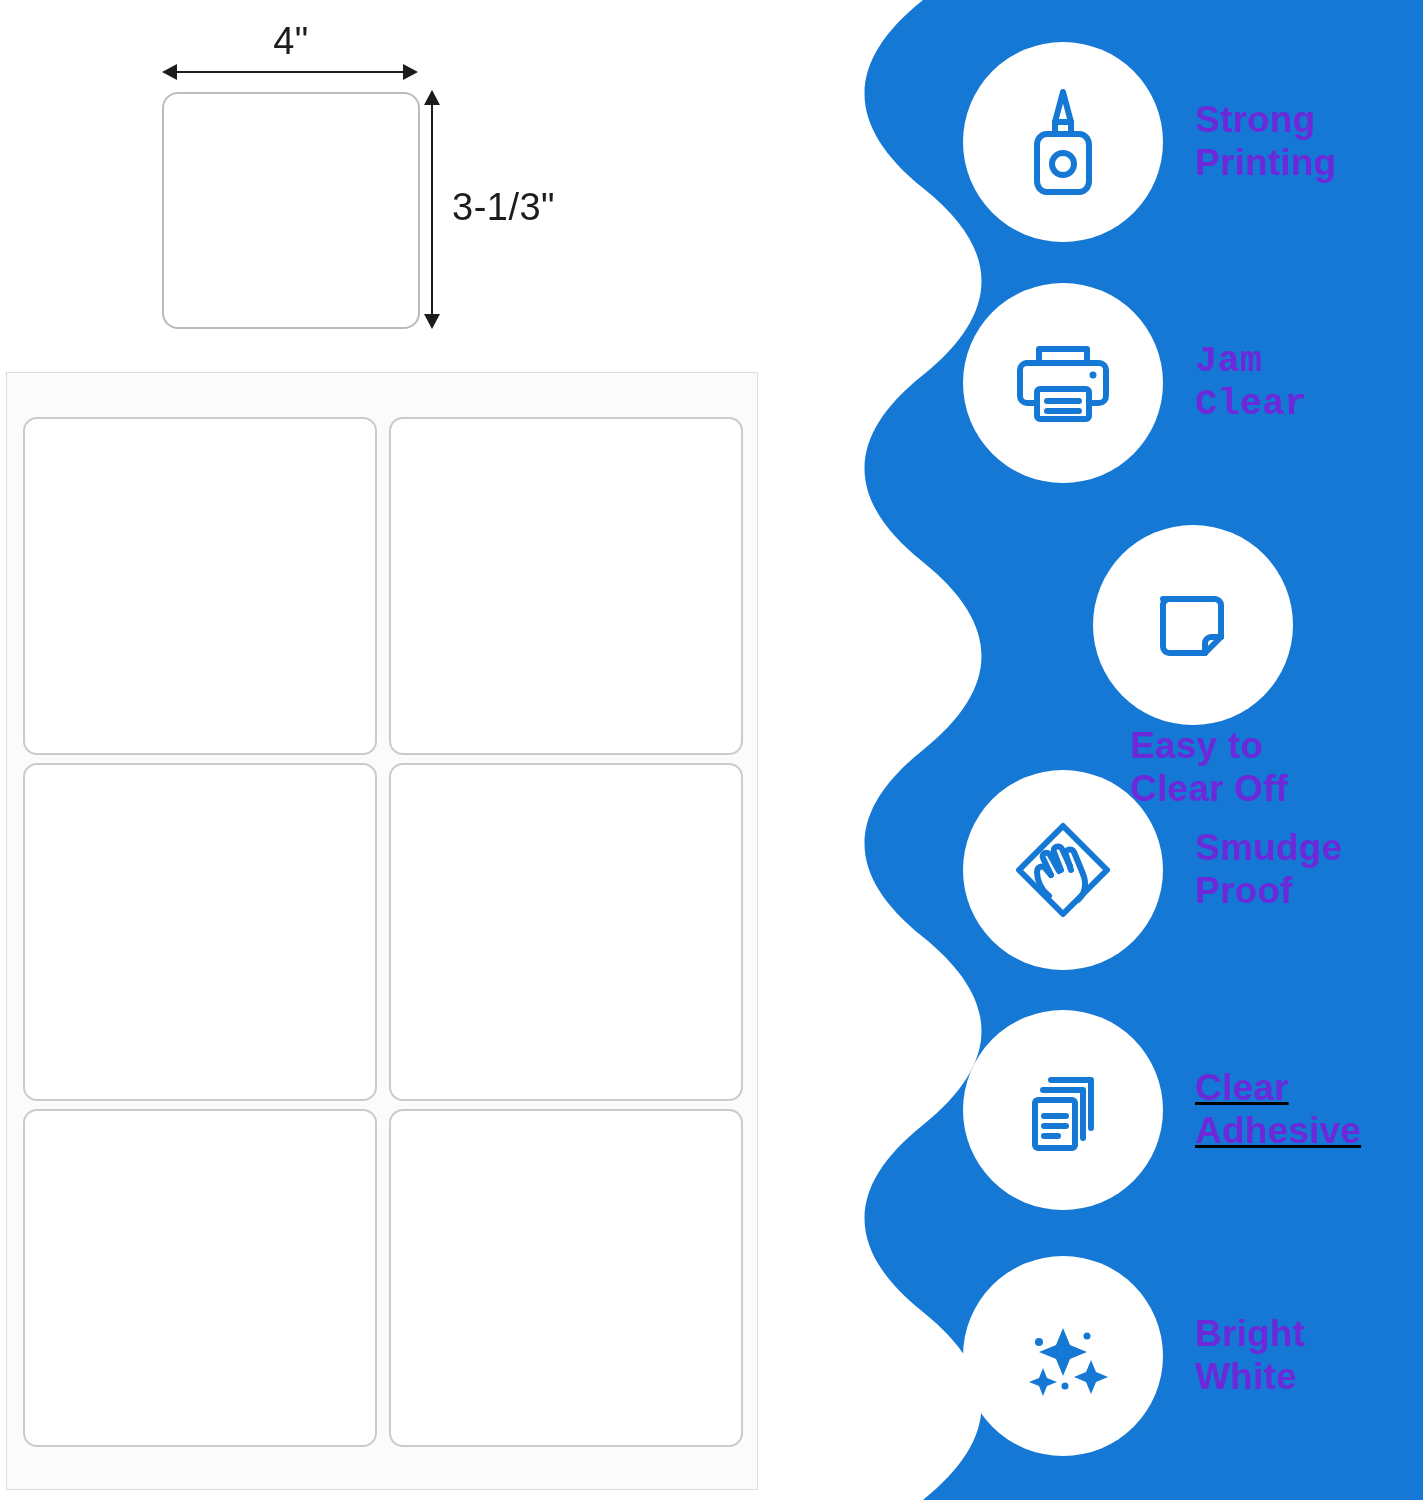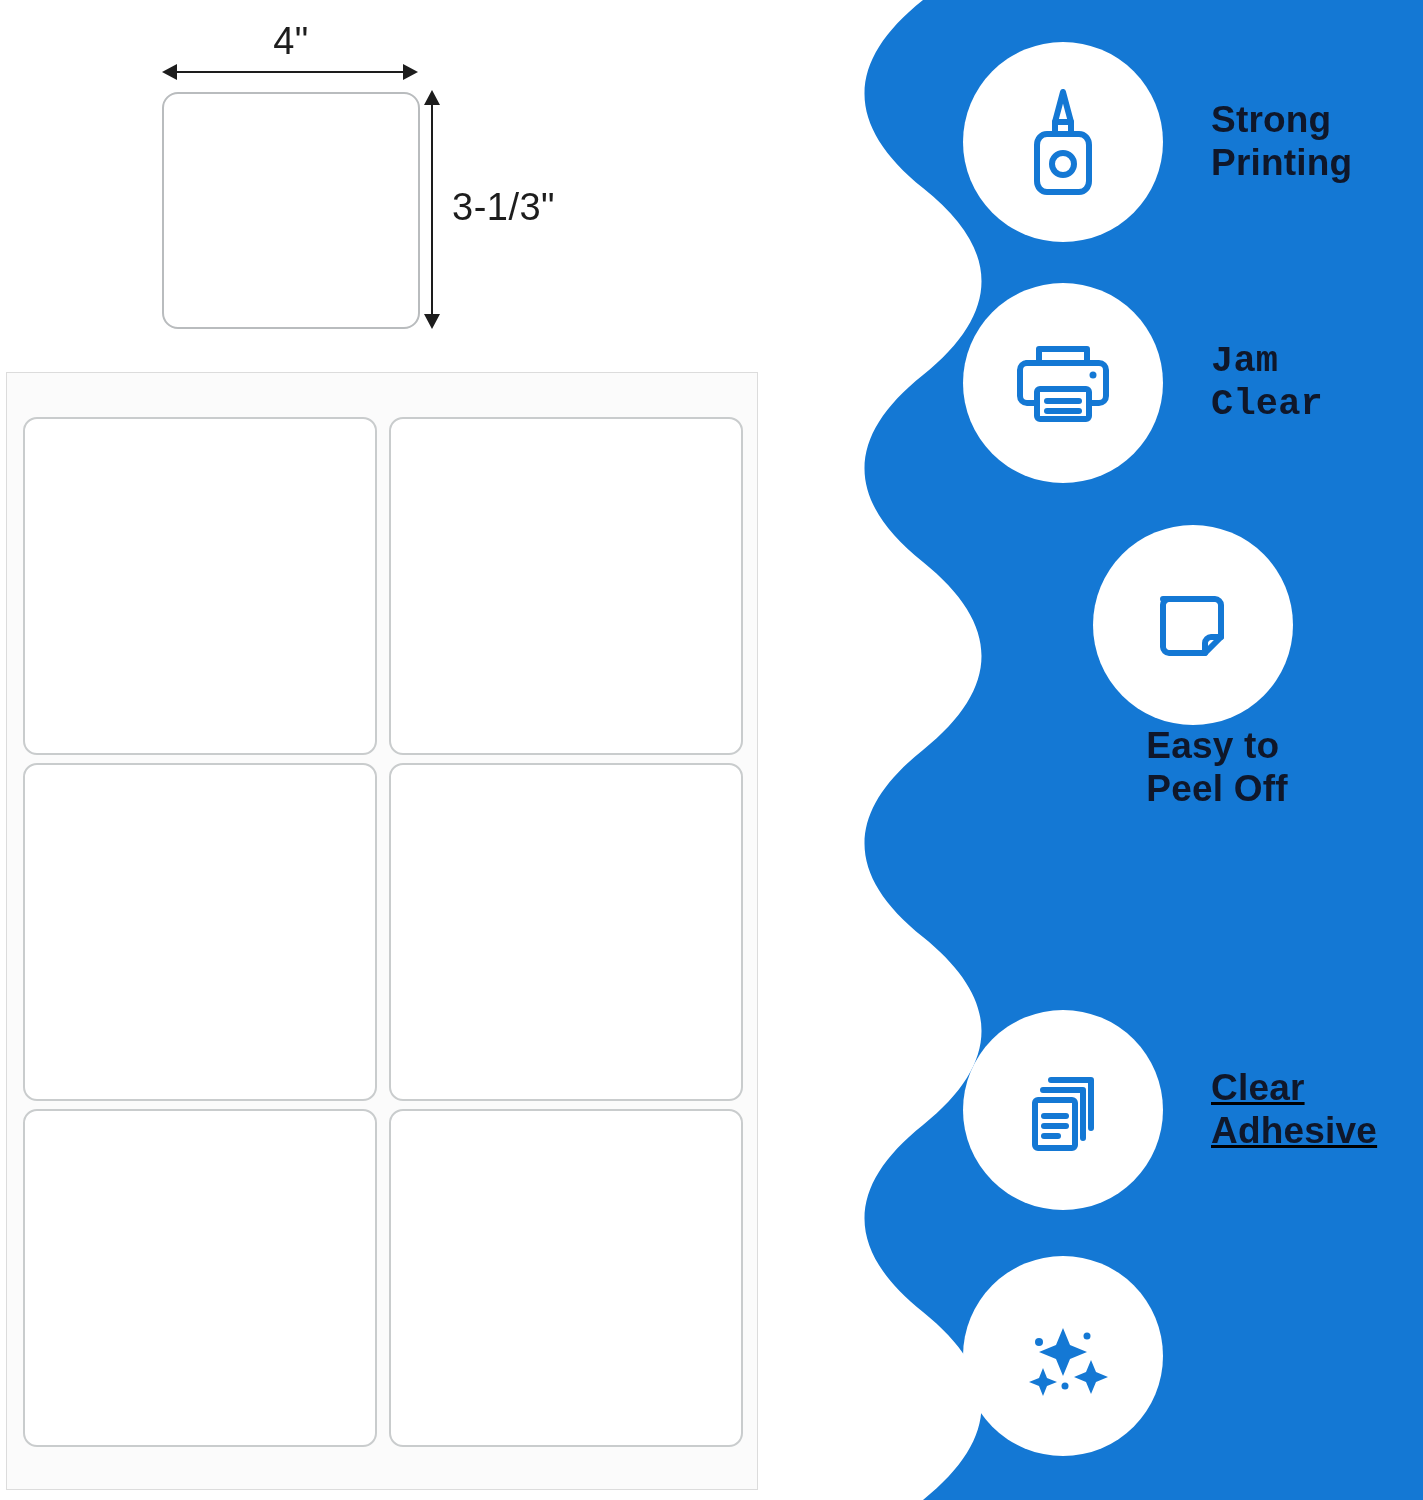--- a/index.html
+++ b/index.html
@@ -182,22 +182,22 @@
     background: #ffffff;
     flex: 0 0 auto;
     display: flex;
     align-items: center;
     justify-content: center;
   }
   .feature-badge svg {
     display: block;
   }
   .feature-text {
-    margin-left: 48px;
-    color: #0f172a;
+    margin-left: 32px;
+    color: #6d28d9;
     font-size: 37px;
     font-weight: bold;
     line-height: 1.16;
     letter-spacing: 0.2px;
   }
   .feature-text .l2 { display: block; }
 </style>
 </head>
 <body>
 
@@ -287,24 +287,41 @@
       <div class="feature-badge">
         <svg width="120" height="120" viewBox="0 0 120 120">
           <g fill="none" stroke="#1478d4" stroke-width="6" stroke-linejoin="round" stroke-linecap="round">
             <path d="M30 34 h52 c3 0 6 3 6 6 v32 L72 88 H36 c-3 0 -6 -3 -6 -6 V40 c0 -3 3 -6 6 -6 z"></path>
             <path d="M88 72 H78 c-3 0 -6 3 -6 6 v10"></path>
           </g>
         </svg>
       </div>
       <div class="feature-text">
         <span>Easy to</span>
-        <span class="l2">Peel Off</span>
-      </div>
-    </div>
-
+        <span class="l2">Clear Off</span>
+      </div>
+    </div>
+
+    <div class="feature-row" style="top:770px;">
+      <div class="feature-badge">
+        <svg width="124" height="124" viewBox="0 0 124 124">
+          <g fill="none" stroke="#1478d4" stroke-width="6" stroke-linejoin="round" stroke-linecap="round">
+            <path d="M62 18 L106 62 L62 106 L18 62 Z"></path>
+            <path d="M48 88 c-8 -6 -12 -16 -12 -24 0 -5 5 -7 8 -4 l6 7"></path>
+            <path d="M50 67 l-8 -17 c-2 -4 4 -8 7 -3 l9 16"></path>
+            <path d="M60 62 l-7 -18 c-2 -5 5 -8 8 -3 l8 17"></path>
+            <path d="M70 62 l-5 -15 c-2 -5 5 -8 8 -3 l9 22 c4 10 2 20 -5 26"></path>
+          </g>
+        </svg>
+      </div>
+      <div class="feature-text">
+        <span>Smudge</span>
+        <span class="l2">Proof</span>
+      </div>
+    </div>
 
     <div class="feature-row" style="top:1010px;text-decoration:underline;">
       <div class="feature-badge">
         <svg width="120" height="120" viewBox="0 0 120 120">
           <g fill="none" stroke="#1478d4" stroke-width="6" stroke-linejoin="round" stroke-linecap="round">
             <path d="M48 30 h40 v48"></path>
             <path d="M40 40 h40 v48"></path>
             <rect x="32" y="50" width="40" height="48" rx="3"></rect>
             <line x1="41" y1="66" x2="63" y2="66"></line>
             <line x1="41" y1="76" x2="63" y2="76"></line>
@@ -324,16 +341,20 @@
           <g fill="#1478d4">
             <path d="M62 34 l7 17 17 7 -17 7 -7 17 -7 -17 -17 -7 17 -7 z"></path>
             <path d="M90 66 l5 12 12 5 -12 5 -5 12 -5 -12 -12 -5 12 -5 z"></path>
             <path d="M42 74 l4 10 10 4 -10 4 -4 10 -4 -10 -10 -4 10 -4 z"></path>
             <circle cx="38" cy="48" r="4"></circle>
             <circle cx="86" cy="42" r="3.5"></circle>
             <circle cx="64" cy="92" r="3.5"></circle>
           </g>
         </svg>
       </div>
+      <div class="feature-text">
+        <span>Bright</span>
+        <span class="l2">White</span>
+      </div>
     </div>
 
   </div>
 </div>
 
 </body></html>

